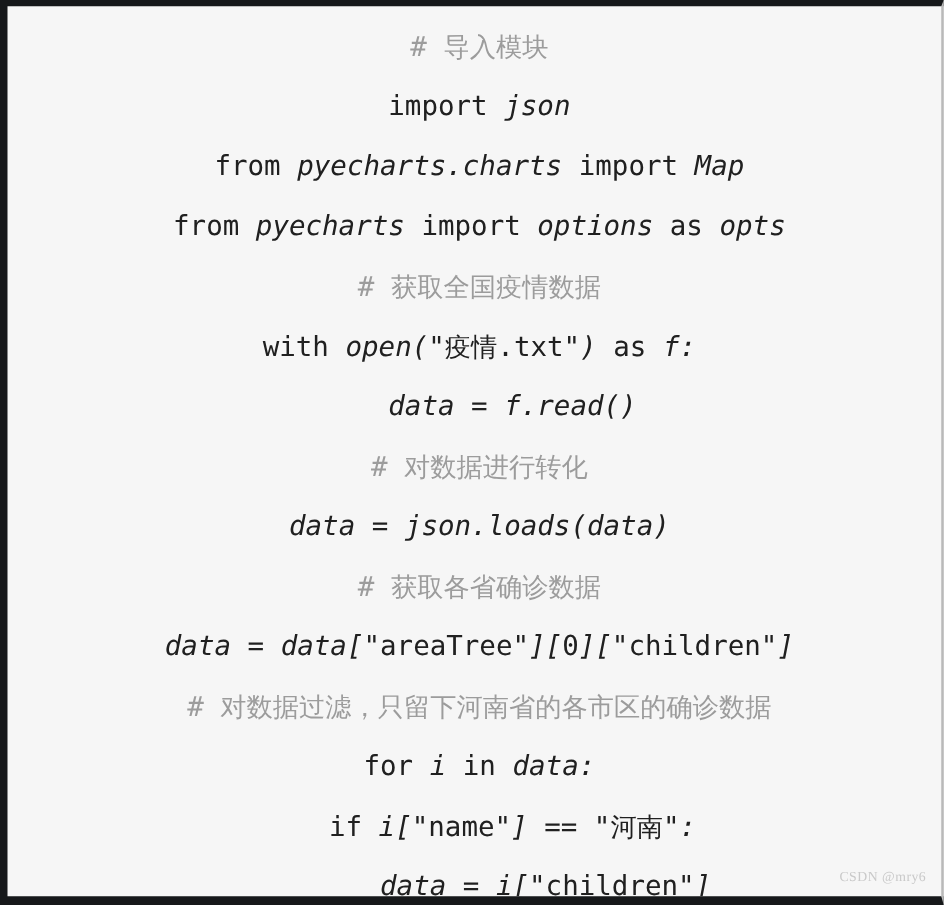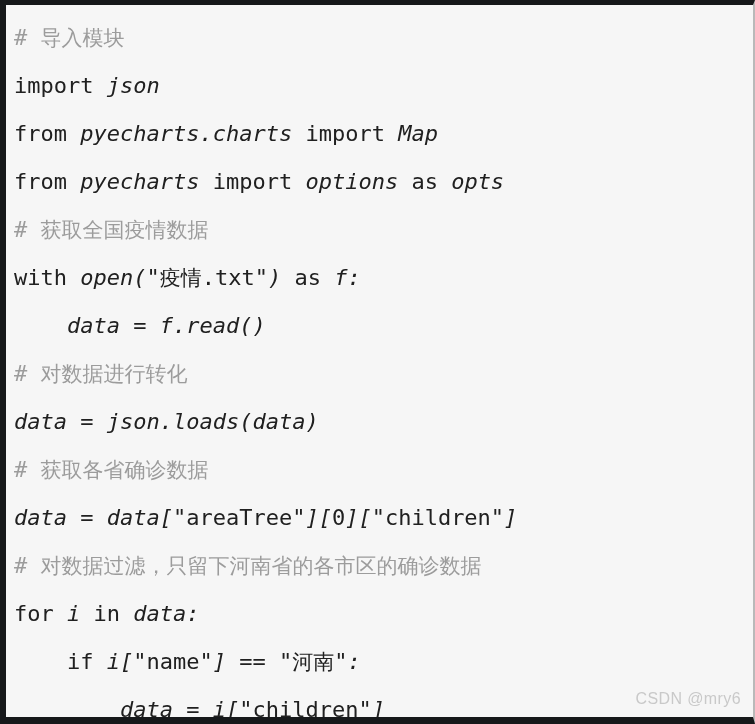--- a/index.html
+++ b/index.html
@@ -40,36 +40,37 @@
 
   .code-line {
     font-family: "DejaVu Sans Mono", "Liberation Mono", monospace;
     font-size: 22px;
     line-height: 48px;
     height: 48px;
     white-space: pre;
     padding-left: 8px;
     color: #202020;
     letter-spacing: 0px;
+    text-align: center;
   }
   .tok-comment   { color: #9c9c9c; }
   .tok-plain     { color: #202020; font-style: italic; }
 
   
   .cjk {
     font-family: "DejaVu Sans", "Liberation Sans", sans-serif;
     font-size: 21px;
   }
 
   #watermark {
     position: absolute;
     right: 12px;
     bottom: 9px;
-    font-family: Liberation Sans, sans-serif;
-    font-size: 16px;
+    font-family: Liberation Serif, serif;
+    font-size: 11px;
     color: #c9c9c9;
     letter-spacing: 0.4px;
     user-select: none;
   }
 </style>
 </head>
 <body>
 
 <div id="code-window">
   <pre id="code-block"><div class="code-line"><span class="tok-comment"># </span><span class="tok-comment cjk">导入模块</span></div><div class="code-line"><span class="tok-keyword">import</span><span class="tok-plain"> json</span></div><div class="code-line"><span class="tok-keyword">from</span><span class="tok-plain"> pyecharts.charts </span><span class="tok-keyword">import</span><span class="tok-plain"> Map</span></div><div class="code-line"><span class="tok-keyword">from</span><span class="tok-plain"> pyecharts </span><span class="tok-keyword">import</span><span class="tok-plain"> options </span><span class="tok-keyword">as</span><span class="tok-plain"> opts</span></div><div class="code-line"><span class="tok-comment"># </span><span class="tok-comment cjk">获取全国疫情数据</span></div><div class="code-line"><span class="tok-keyword">with</span><span class="tok-plain"> open(</span><span class="tok-string">"</span><span class="tok-string cjk">疫情</span><span class="tok-string">.txt"</span><span class="tok-plain">) </span><span class="tok-keyword">as</span><span class="tok-plain"> f:</span></div><div class="code-line"><span class="tok-plain">    data = f.read()</span></div><div class="code-line"><span class="tok-comment"># </span><span class="tok-comment cjk">对数据进行转化</span></div><div class="code-line"><span class="tok-plain">data = json.loads(data)</span></div><div class="code-line"><span class="tok-comment"># </span><span class="tok-comment cjk">获取各省确诊数据</span></div><div class="code-line"><span class="tok-plain">data = data[</span><span class="tok-string">"areaTree"</span><span class="tok-plain">][</span><span class="tok-number">0</span><span class="tok-plain">][</span><span class="tok-string">"children"</span><span class="tok-plain">]</span></div><div class="code-line"><span class="tok-comment"># </span><span class="tok-comment cjk">对数据过滤，只留下河南省的各市区的确诊数据</span></div><div class="code-line"><span class="tok-keyword">for</span><span class="tok-plain"> i </span><span class="tok-keyword">in</span><span class="tok-plain"> data:</span></div><div class="code-line"><span class="tok-plain">    </span><span class="tok-keyword">if</span><span class="tok-plain"> i[</span><span class="tok-string">"name"</span><span class="tok-plain">] == </span><span class="tok-string">"</span><span class="tok-string cjk">河南</span><span class="tok-string">"</span><span class="tok-plain">:</span></div><div class="code-line"><span class="tok-plain">        data = i[</span><span class="tok-string">"children"</span><span class="tok-plain">]</span></div></pre>

